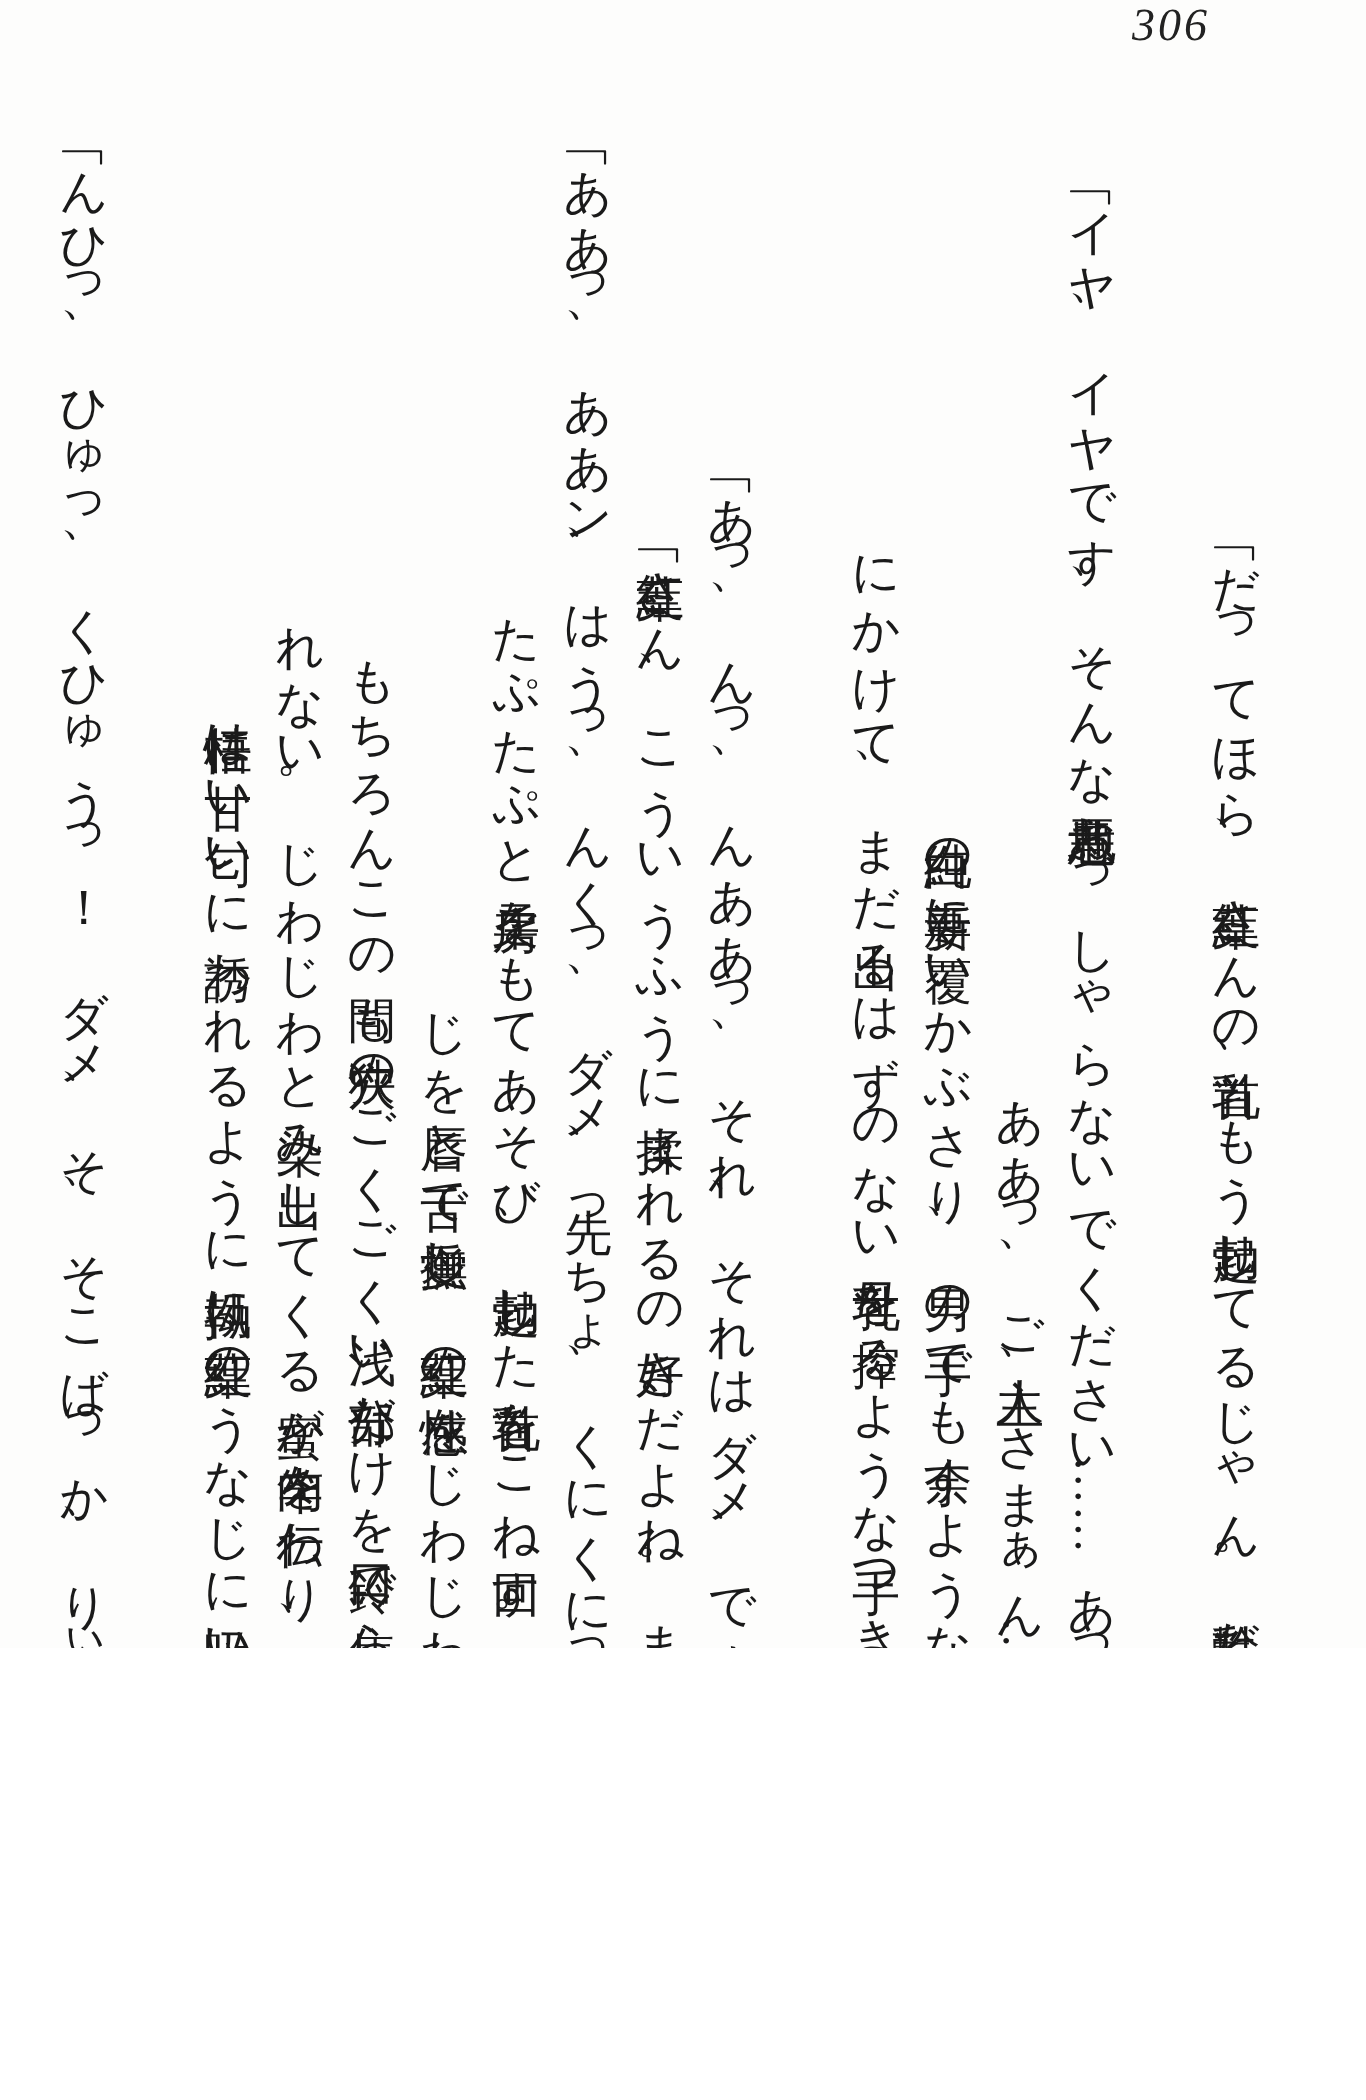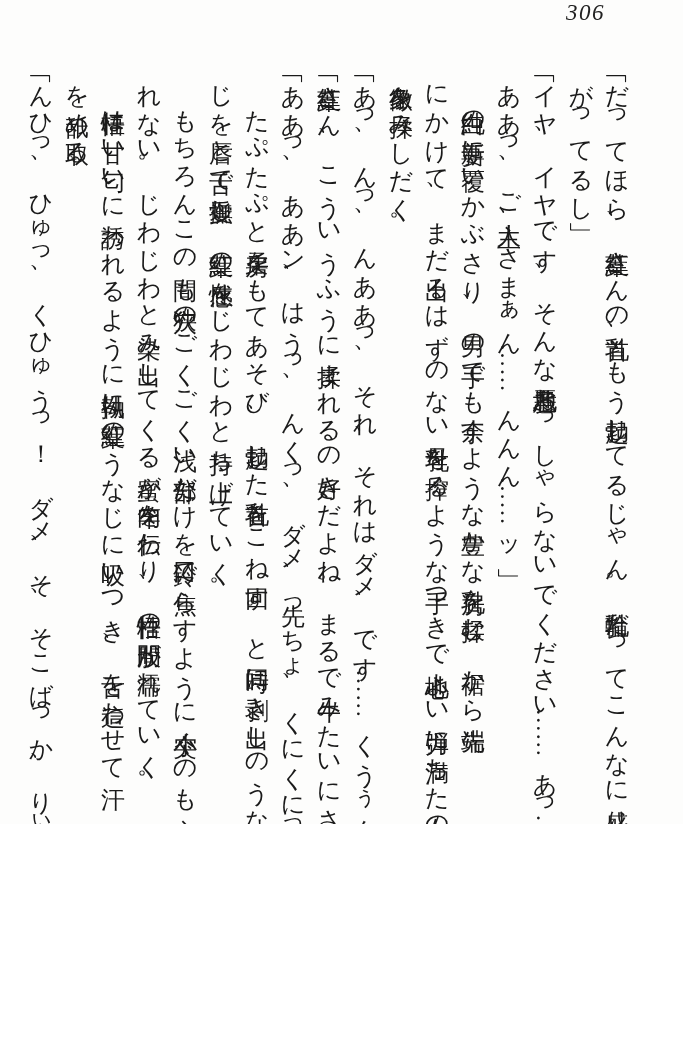--- a/index.html
+++ b/index.html
@@ -10,20 +10,21 @@
     background: #ffffff;
   }
   .page {
     position: relative;
     width: 683px;
     height: 824px;
     background: #fdfdfc;
     overflow: hidden;
     font-family: "Liberation Serif", "DejaVu Serif", serif;
     color: #1a1a1a;
+    text-align: right;
   }
   .page-number {
     position: absolute;
     top: 0px;
     left: 566px;
     font-size: 23px;
     font-style: italic;
     letter-spacing: 1.5px;
     color: #222222;
   }

